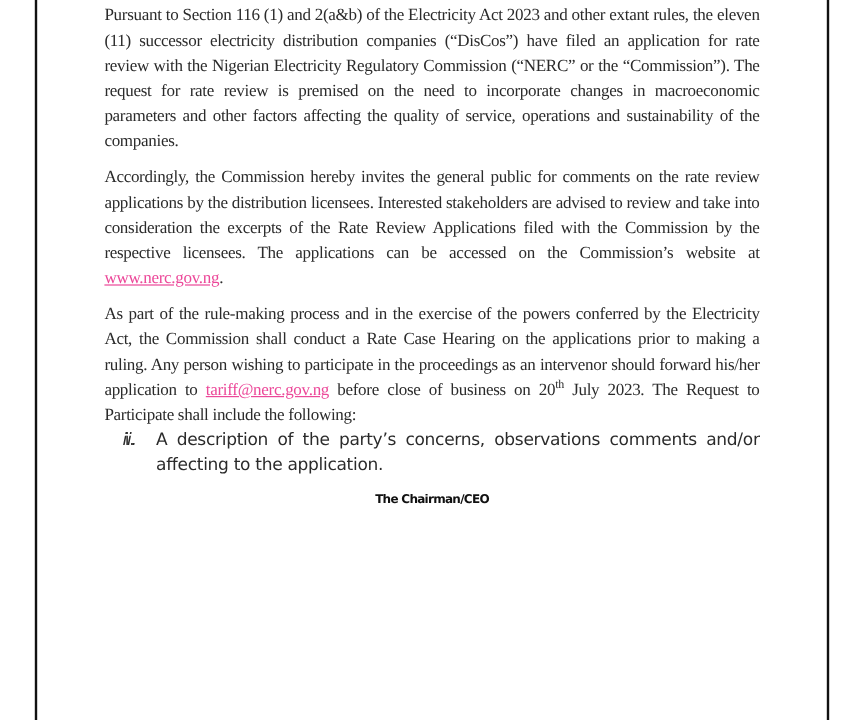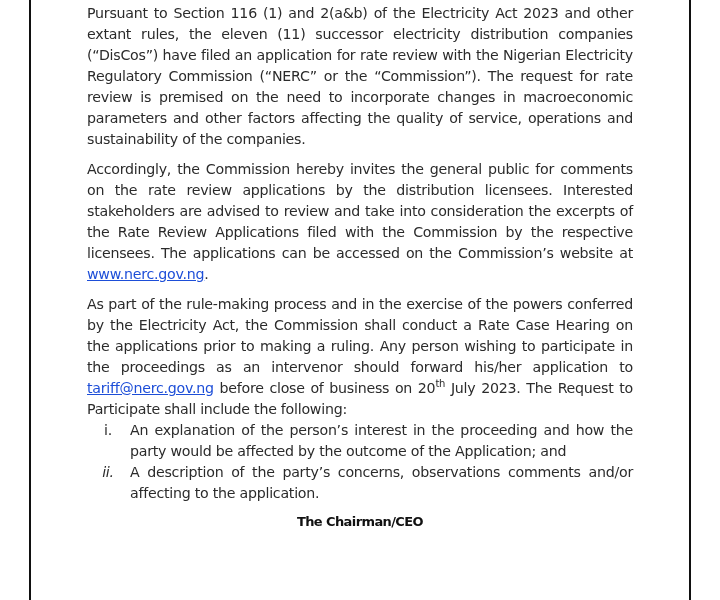--- a/index.html
+++ b/index.html
@@ -31,26 +31,27 @@
       top: 3px;
       width: 546px;
       font-size: 14.2px;
       line-height: 21px;
       letter-spacing: -0.25px;
       word-spacing: 0px;
     }
     p {
       margin: 0;
       text-align: justify;
+      font-family: Liberation Serif, serif;
     }
     .p1 { margin-bottom: 9px; }
     .p2 { margin-bottom: 9px; }
     .p3 { margin-bottom: 0; }
     a, .link {
-      color: #1d4ed8;
+      color: #ec4899;
       text-decoration: underline;
     }
     sup {
       font-size: 10px;
       line-height: 0;
       vertical-align: 6px;
     }
     ol.reqs {
       list-style: none;
       margin: 0 0 8px 0;
@@ -67,21 +68,21 @@
       width: 24px;
       text-align: right;
       padding-right: 2px;
     }
     ol.reqs li .marker.m1 { left: 17px; width: 10px; text-align: left; }
     ol.reqs li .marker.m2 { left: 14px; width: 14px; text-align: center; font-style: italic; }
     .p4 { margin-bottom: 7px; }
     .address {
       text-align: center;
       line-height: 19px;
-      font-size: 13px;
+      font-size: 10px;
     }
     .address .title {
       font-weight: bold;
       color: #111;
       letter-spacing: -0.6px;
     }
   </style>
 </head>
 <body>
 
@@ -92,21 +93,20 @@
 
   <p class="p1">Pursuant to Section 116 (1) and 2(a&amp;b) of the Electricity Act 2023 and other extant rules, the eleven (11) successor electricity distribution companies (“DisCos”) have filed an application for rate review with the Nigerian Electricity Regulatory Commission (“NERC” or the “Commission”). The request for rate review is premised on the need to incorporate changes in macroeconomic parameters and other factors affecting the quality of service, operations and sustainability of the companies.</p>
 
   <p class="p2"><span>Accordingly, the Commission hereby invites the general public for comments on the rate review applications by the distribution licensees. Interested stakeholders are advised to review and take into consideration the excerpts of the Rate Review Applications filed with the Commission by the respective licensees. The applications can be accessed on the Commission’s website at </span><a class="link">www.nerc.gov.ng</a><span>.</span></p>
 
   <p class="p3"><span>As part of the rule-making process and in the exercise of the powers conferred by the Electricity Act, the Commission shall conduct a Rate Case Hearing on the applications prior to making a ruling. Any person wishing to participate in the proceedings as an intervenor should forward his/her application to </span><a class="link">tariff@nerc.gov.ng</a><span> before close of business on 20</span><sup>th</sup><span> July 2023. The Request to Participate shall include the following:</span></p>
 
   <ol class="reqs">
     <li>
       <span class="marker m1">i.</span>
-      <span>An explanation of the person’s interest in the proceeding and how the party would be affected by the outcome of the Application; and</span>
     </li>
     <li>
       <span class="marker m2">ii.</span>
       <span>A description of the party’s concerns, observations comments and/or affecting to the application.</span>
     </li>
   </ol>
 
 
   <div class="address">
     <div class="title">The Chairman/CEO</div>

